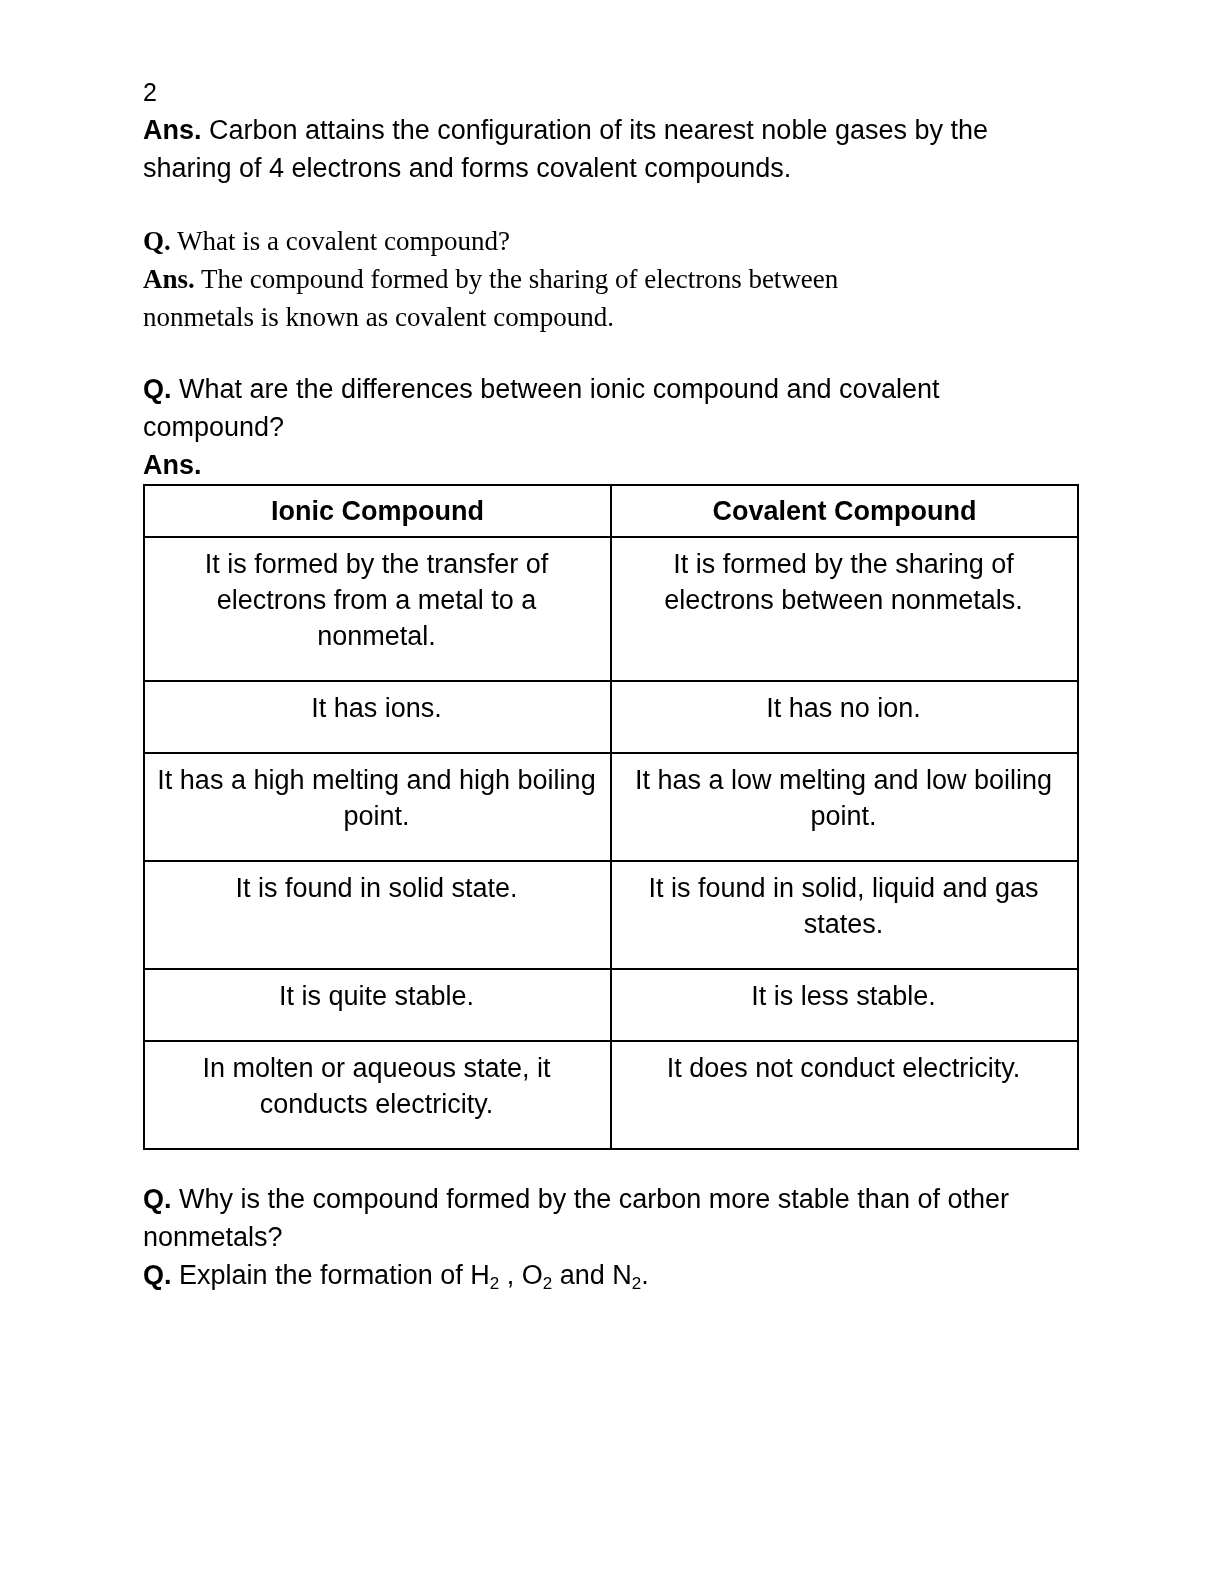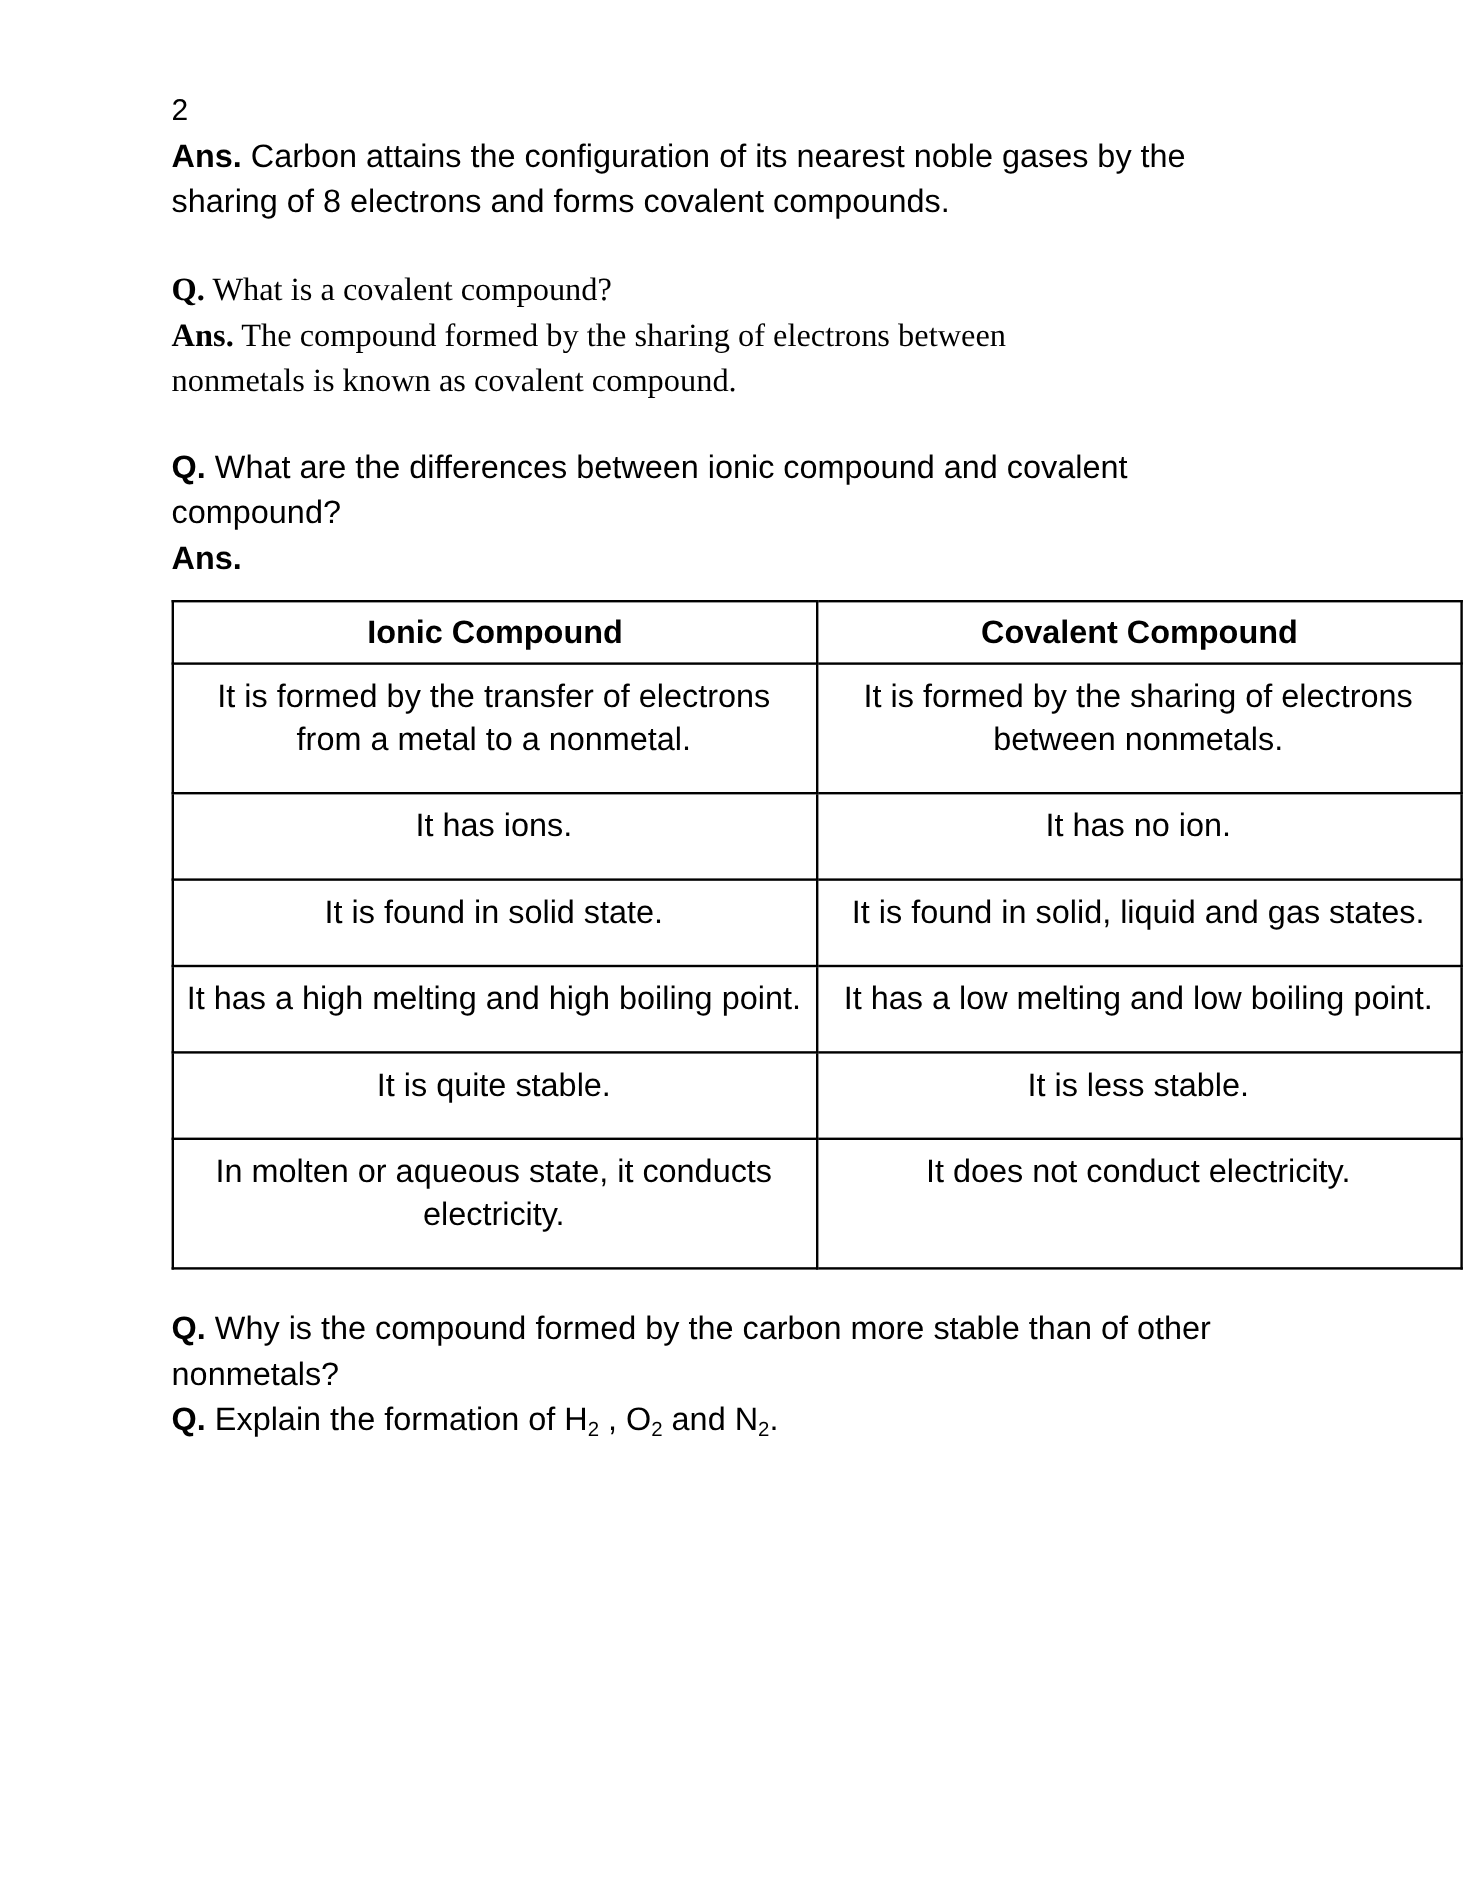--- a/index.html
+++ b/index.html
@@ -38,22 +38,22 @@
   .block-5 { margin-top: 23px; }
   .lbl {
     font-weight: bold;
   }
   .pre {
     white-space: pre-wrap;
   }
   table.cmp {
     border-collapse: collapse;
     table-layout: fixed;
-    width: 1076px;
-    margin-top: 16px;
+    width: 936px;
+    margin-top: 0;
     border-radius: 11px;
   }
   table.cmp th, table.cmp td {
     border: 2px solid #000000;
     width: 50%;
   }
   table.cmp th {
     font-weight: bold;
     text-align: center;
     padding: 6px 10px;
@@ -74,21 +74,21 @@
 </style>
 </head>
 <body>
 
 <div class="page">
   <div class="content">
 
     <div class="page-number">2</div>
 
     <p class="para block-1"><span class="lbl">Ans.</span> <span class="pre">Carbon attains the configuration of its nearest noble gases by the
-sharing of 8 electrons and forms covalent compounds.</span></p>
+sharing of 4 electrons and forms covalent compounds.</span></p>
 
     <div class="block-2">
       <p class="para"><span class="lbl">Q.</span> <span class="pre">What is a covalent compound?</span></p>
       <p class="para"><span class="lbl">Ans.</span> <span class="pre">The compound formed by the sharing of electrons between
 nonmetals is known as covalent compound.</span></p>
     </div>
 
     <div class="block-3">
       <p class="para"><span class="lbl">Q.</span> <span class="pre">What are the differences between ionic compound and covalent
 compound?</span></p>
@@ -105,26 +105,26 @@
       <tbody>
         <tr>
           <td>It is formed by the transfer of electrons from a metal to a nonmetal.</td>
           <td>It is formed by the sharing of electrons between nonmetals.</td>
         </tr>
         <tr>
           <td>It has ions.</td>
           <td>It has no ion.</td>
         </tr>
         <tr>
+          <td>It has a high melting and high boiling point.</td>
+          <td>It has a low melting and low boiling point.</td>
+        </tr>
+        <tr>
           <td>It is found in solid state.</td>
           <td>It is found in solid, liquid and gas states.</td>
-        </tr>
-        <tr>
-          <td>It has a high melting and high boiling point.</td>
-          <td>It has a low melting and low boiling point.</td>
         </tr>
         <tr>
           <td>It is quite stable.</td>
           <td>It is less stable.</td>
         </tr>
         <tr>
           <td>In molten or aqueous state, it conducts electricity.</td>
           <td>It does not conduct electricity.</td>
         </tr>
       </tbody>

